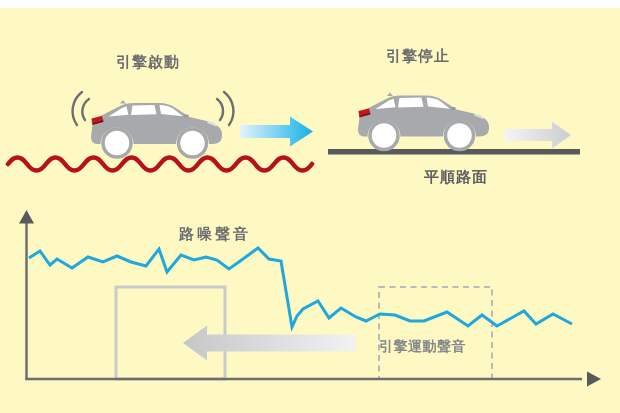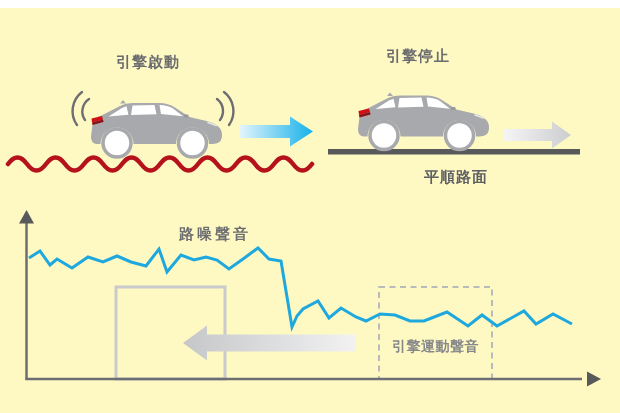--- a/index.html
+++ b/index.html
@@ -18,21 +18,21 @@
     font-weight:600;
     white-space:nowrap;
     line-height:20px;
   }
   .lbl-engine-start{left:116px;top:44px;font-size:15px;letter-spacing:1px;}
   .lbl-engine-stop{left:386px;top:38px;font-size:15px;letter-spacing:1px;}
   .lbl-engine-stop span{display:block;}
   .lbl-rough-road{left:146px;top:159px;font-size:16px;font-weight:700;color:#b5121b;letter-spacing:0.5px;}
   .lbl-smooth-road{left:424px;top:159px;font-size:15px;letter-spacing:1px;color:#5f6063;}
   .lbl-road-noise{left:168px;top:216px;width:94px;text-align:center;font-size:15px;letter-spacing:3px;color:#6d6e71;}
-  .lbl-engine-motion{left:379px;top:328px;width:113px;text-align:center;font-size:14px;letter-spacing:0.5px;color:#85878a;}
+  .lbl-engine-motion{left:379px;top:328px;width:113px;text-align:left;font-size:14px;letter-spacing:0.5px;color:#85878a;}
 </style>
 </head>
 <body>
 
 <div class="canvas">
 
   <svg class="bg-svg" width="620" height="413" viewBox="0 0 620 413">
     <defs>
       <linearGradient id="blueArrowGrad" gradientUnits="userSpaceOnUse" x1="238" y1="0" x2="312" y2="0">
         <stop offset="0" stop-color="#e8f7fd"></stop>

